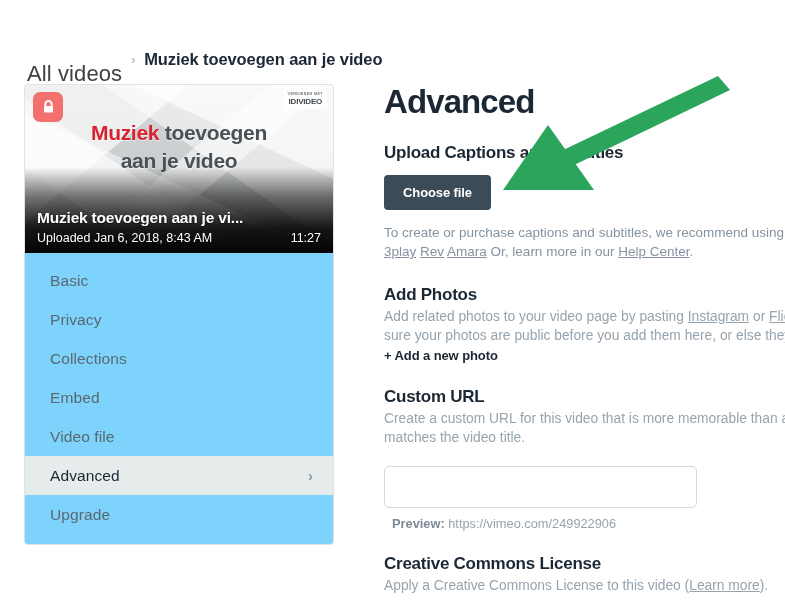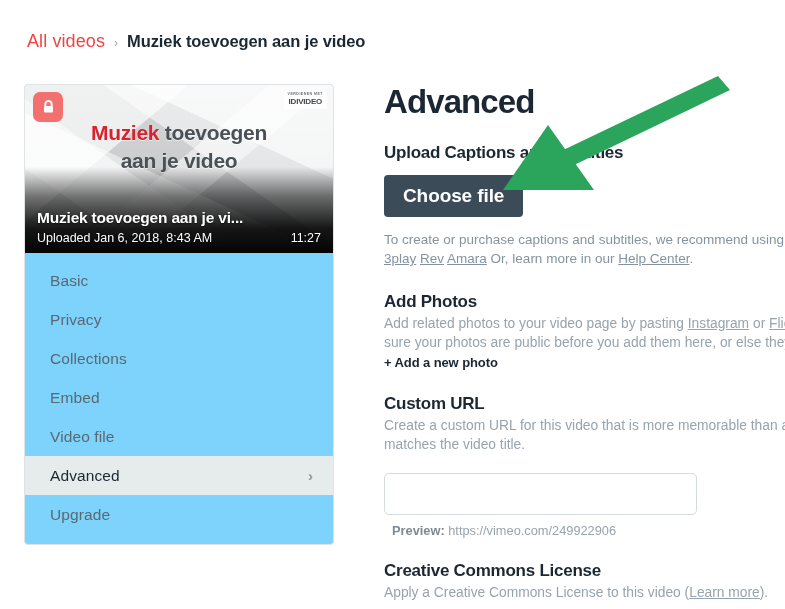--- a/index.html
+++ b/index.html
@@ -20,24 +20,25 @@
   .breadcrumb {
     position: absolute;
     left: 27px;
     top: 31px;
     display: flex;
     align-items: center;
     gap: 9px;
     white-space: nowrap;
   }
   .crumb-link {
-    font-size: 18px;
-    color: #ef4444;
+    font-size: 22px;
+    color: #404040;
     text-decoration: none;
     letter-spacing: .1px;
+    margin-top: 30px;
   }
   .crumb-sep {
     font-size: 12px;
     color: #9aa7b0;
     transform: translateY(1px);
   }
   .crumb-current {
     font-size: 16.5px;
     font-weight: bold;
     color: #1b2733;
@@ -192,21 +193,21 @@
     font-weight: bold;
     letter-spacing: -.25px;
     color: #1b2733;
     white-space: nowrap;
   }
   .choose-file {
     margin-top: 12px;
     display: inline-block;
     background: #3b4b57;
     color: #ffffff;
-    font-size: 19px;
+    font-size: 13px;
     font-weight: bold;
     border: none;
     border-radius: 4px;
     padding: 10px 19px;
     cursor: pointer;
     font-family: inherit;
     letter-spacing: -.1px;
   }
   .help-text {
     margin-top: 13px;

